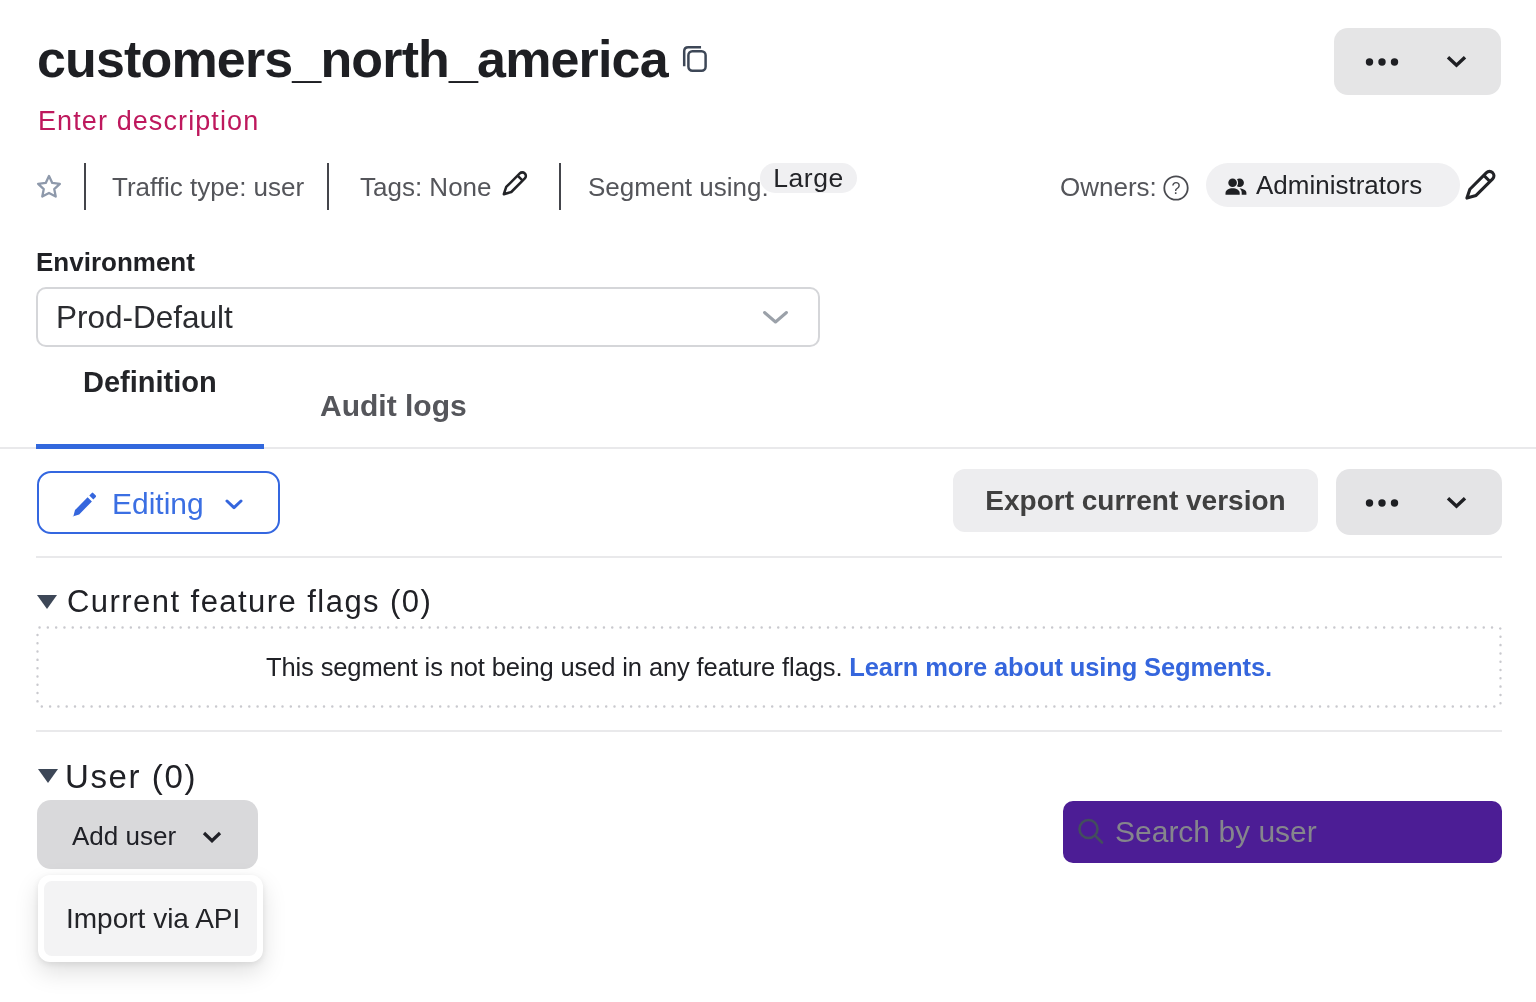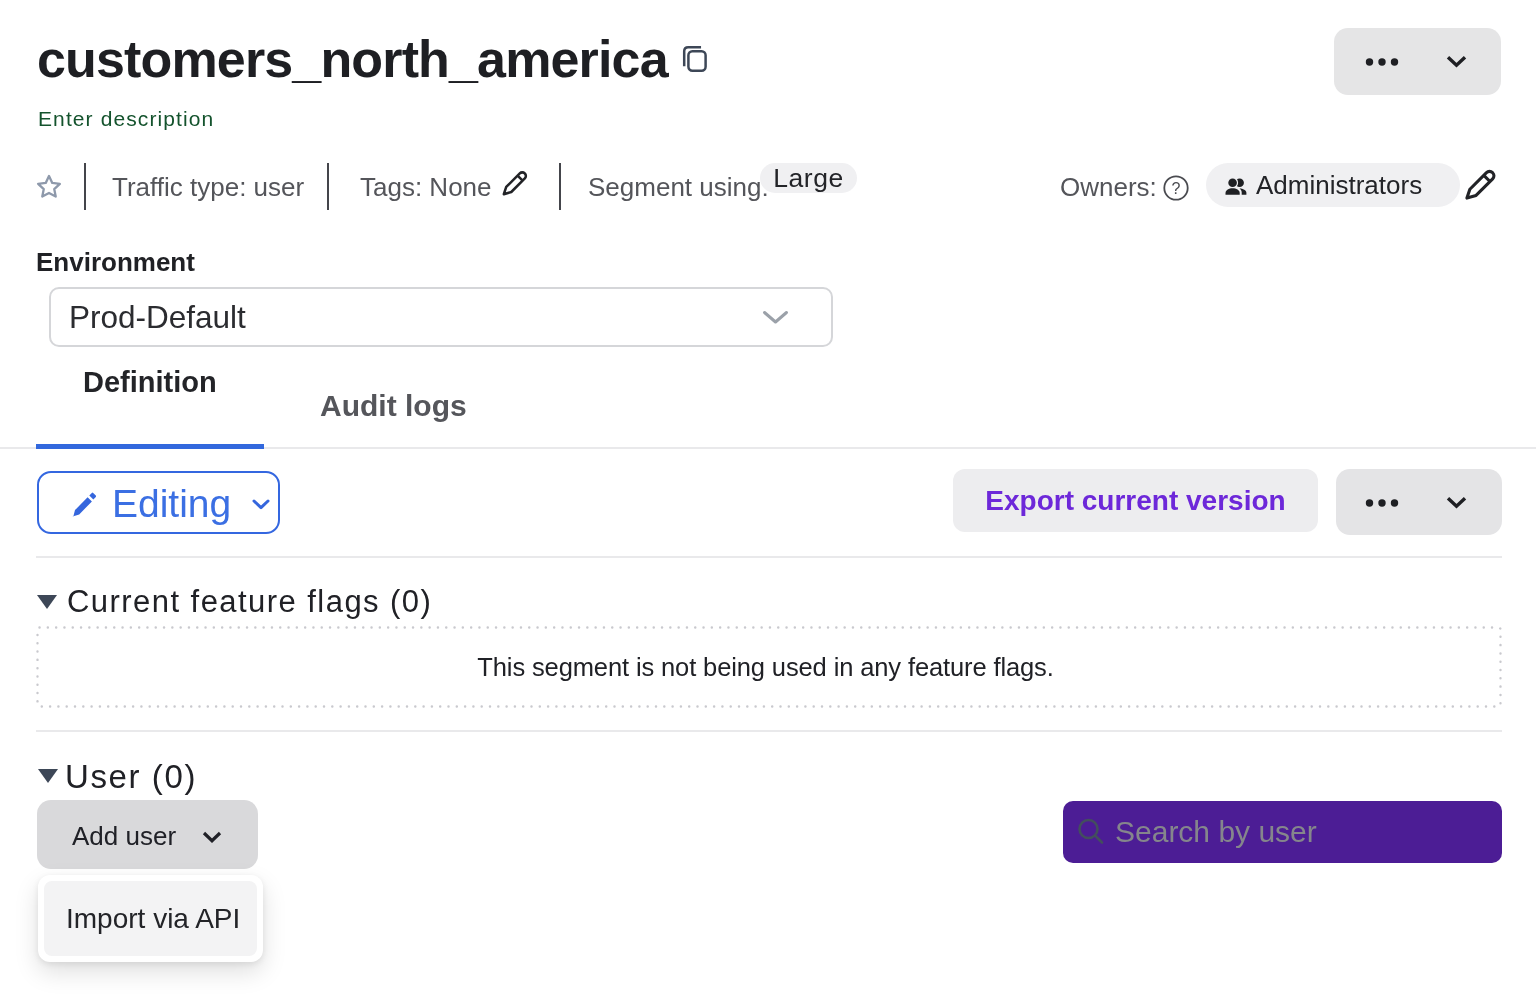--- a/index.html
+++ b/index.html
@@ -10,21 +10,21 @@
 </head>
 <body>
 
 <div class="abs" id="h1" style="left:37px; top:33px; font-size:52px; font-weight:700; color:#1e1f23; line-height:1; letter-spacing:-0.85px;">customers_north_america</div>
 
 <svg class="abs" style="left:682px; top:45px;" width="25" height="29" viewBox="0 0 25 29" fill="none">
   <path d="M2.2 20 V6.2 Q2.2 2.2 6.2 2.2 H17.8" stroke="#3d4757" stroke-width="2.5" stroke-linecap="square" fill="none"></path>
   <rect x="6.4" y="6.2" width="17.2" height="19.6" rx="4" stroke="#3d4757" stroke-width="2.5" fill="none"></rect>
 </svg>
 
-<div class="abs" style="left:38px; top:108px; font-size:21px; color:#14532d; line-height:1; letter-spacing:1.1px;text-align:right;">Enter description</div>
+<div class="abs" style="left:38px; top:108px; font-size:27px; color:#be185d; line-height:1; letter-spacing:1.1px;text-align:right;">Enter description</div>
 
 <svg class="abs" style="left:35px; top:173px;" width="28" height="28" viewBox="0 0 24 24" fill="none">
   <path d="M12 2.6l2.8 5.9 6.5.8-4.8 4.5 1.25 6.4L12 17.1l-5.75 3.1L7.5 13.8 2.7 9.3l6.5-.8z" stroke="#8e99ab" stroke-width="2" stroke-linejoin="round" fill="none"></path>
 </svg>
 <div class="abs" style="left:84px; top:163px; width:2px; height:47px; background:#44454b;"></div>
 <div class="abs" style="left:112px; top:174px; font-size:26px; color:#54555a; line-height:1;">Traffic type: user</div>
 <div class="abs" style="left:327px; top:163px; width:2px; height:47px; background:#44454b;"></div>
 <div class="abs" style="left:360px; top:174px; font-size:26px; color:#54555a; line-height:1;">Tags: None</div>
 <svg class="abs" style="left:499px; top:168px;" width="31" height="31" viewBox="0 0 27 27" fill="none">
   <path d="M4.2 22.8 L6.3 16.5 18.1 4.7 C19.3 3.5 21.2 3.5 22.4 4.7 L22.5 4.8 C23.7 6 23.7 7.9 22.5 9.1 L10.7 20.9 4.2 22.8 Z" stroke="#222327" stroke-width="2.2" stroke-linejoin="round" fill="none"></path>
@@ -59,43 +59,43 @@
 <svg class="abs" style="left:1362px; top:54px;" width="40" height="16" viewBox="0 0 40 16">
   <circle cx="7.5" cy="8" r="3.7" fill="#1e1f23"></circle>
     <circle cx="20" cy="8" r="3.7" fill="#1e1f23"></circle>
     <circle cx="32.5" cy="8" r="3.7" fill="#1e1f23"></circle>
 </svg>
 <svg class="abs" style="left:1446px; top:55px;" width="21" height="13" viewBox="0 0 21 13" fill="none">
   <path d="M2 2.2 L10.5 10.2 L19 2.2" stroke="#1e1f23" stroke-width="3.4" fill="none"></path>
 </svg>
 
 <div class="abs" style="left:36px; top:248.5px; font-size:26px; font-weight:700; color:#202125; line-height:1;">Environment</div>
-<div class="abs flexc" style="left:36px; top:287px; width:784px; height:60px; border:2px solid #d5d6d9; border-radius:10px; background:#fff;margin-left:13px;">
+<div class="abs flexc" style="left:36px; top:287px; width:784px; height:60px; border:2px solid #d5d6d9; border-radius:10px; background:#fff;">
   <div style="margin-left:18px; font-size:31.5px; color:#2b2c30;">Prod-Default</div>
 </div>
 <svg class="abs" style="left:762px; top:310px;" width="27" height="15" viewBox="0 0 27 15" fill="none">
   <path d="M2.5 2.5 L13.5 12 L24.5 2.5" stroke="#9ba1a9" stroke-width="3" fill="none" stroke-linecap="round" stroke-linejoin="round"></path>
 </svg>
 
 <div class="abs" style="left:83px; top:368px; font-size:29px; font-weight:700; color:#232428; line-height:1;">Definition</div>
 <div class="abs" style="left:320px; top:391px; font-size:30px; font-weight:700; color:#55565b; line-height:1;">Audit logs</div>
 <div class="abs" style="left:0px; top:447px; width:1536px; height:2px; background:#e9e9eb;"></div>
 <div class="abs" style="left:36px; top:444px; width:228px; height:5px; background:#3268dd;"></div>
 
 <div class="abs flexc" style="left:37px; top:471px; width:243px; height:63px; border:2px solid #3467e0; border-radius:14px; background:#fff;">
   <svg style="margin-left:33px; margin-top:4px;" width="24" height="26" viewBox="0 0 24 26">
     <path d="M1.2 25 L3 18.1 15.6 5.2 19.9 9.5 7.2 22.4 0.6 24.5 Z" fill="#3566dd"></path>
     <path d="M17.3 3.4 L19.8 0.9 Q20.5 0.2 21.2 0.9 L23.8 3.5 Q24.4 4.2 23.8 4.9 L21.3 7.5 Z" fill="#3566dd"></path>
   </svg>
-  <div style="margin-left:16px; margin-top:3px; font-size:39px; color:#3b6fe3;">Editing</div>
+  <div style="margin-left:16px; margin-top:3px; font-size:30px; color:#3b6fe3;">Editing</div>
   <svg style="margin-left:21px; margin-top:4px;" width="18" height="11" viewBox="0 0 18 11" fill="none">
     <path d="M2 2 L9 8.7 L16 2" stroke="#3566dd" stroke-width="3" fill="none" stroke-linecap="round" stroke-linejoin="round"></path>
   </svg>
 </div>
-<div class="abs flexc" style="left:953px; top:469px; width:365px; height:63px; background:#ededef; border-radius:12px; justify-content:center; font-size:28px; font-weight:700; color:#6d28d9;">Export current version</div>
+<div class="abs flexc" style="left:953px; top:469px; width:365px; height:63px; background:#ededef; border-radius:12px; justify-content:center; font-size:28px; font-weight:700; color:#404040;">Export current version</div>
 <div class="abs" style="left:1336px; top:469px; width:166px; height:66px; background:#e4e4e6; border-radius:14px;"></div>
 <svg class="abs" style="left:1362px; top:495px;" width="40" height="16" viewBox="0 0 40 16">
   <circle cx="7.5" cy="8" r="3.7" fill="#1e1f23"></circle>
     <circle cx="20" cy="8" r="3.7" fill="#1e1f23"></circle>
     <circle cx="32.5" cy="8" r="3.7" fill="#1e1f23"></circle>
 </svg>
 <svg class="abs" style="left:1446px; top:496px;" width="21" height="13" viewBox="0 0 21 13" fill="none">
   <path d="M2 2.2 L10.5 10.2 L19 2.2" stroke="#1e1f23" stroke-width="3.4" fill="none"></path>
 </svg>
 <div class="abs" style="left:36px; top:556px; width:1466px; height:2px; background:#e9e9eb;"></div>
@@ -103,20 +103,21 @@
 <svg class="abs" style="left:37px; top:595px;" width="20" height="14" viewBox="0 0 20 14">
   <path d="M0 0 H20 L10 14 Z" fill="#3d4757"></path>
 </svg>
 <div class="abs" style="left:67px; top:586px; font-size:31px; color:#202126; line-height:1; letter-spacing:1.45px;">Current feature flags (0)</div>
 
 <svg class="abs" style="left:36px; top:626px;" width="1466" height="82" fill="none">
   <rect x="1.5" y="1.5" width="1463" height="79" rx="2" stroke="#c9c9ce" stroke-width="2.4" stroke-dasharray="0.1 8.2" stroke-linecap="round" fill="none"></rect>
 </svg>
 <div class="abs flexc" style="left:36px; top:626px; width:1466px; height:82px; justify-content:center; font-size:25.5px; color:#202126; letter-spacing:-0.12px;">
   <span>This segment is not being used in any feature flags.&nbsp;</span>
+    <span style="color:#3566dd; font-weight:700;">Learn more about using Segments.</span>
 </div>
 <div class="abs" style="left:36px; top:730px; width:1466px; height:2px; background:#e9e9eb;"></div>
 
 <svg class="abs" style="left:38px; top:769px;" width="20" height="14" viewBox="0 0 20 14">
   <path d="M0 0 H20 L10 14 Z" fill="#3d4757"></path>
 </svg>
 <div class="abs" style="left:65px; top:760px; font-size:33px; color:#202126; line-height:1; letter-spacing:1.6px;">User (0)</div>
 
 <div class="abs flexc" style="left:37px; top:800px; width:221px; height:69px; background:#d9d9db; border-radius:14px;">
   <div style="margin-left:35px; margin-top:3px; font-size:26px; color:#202127;">Add user</div>

